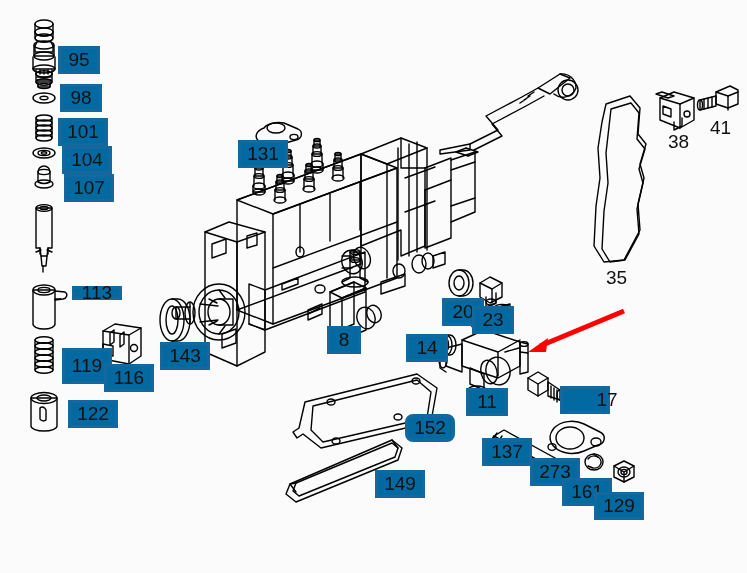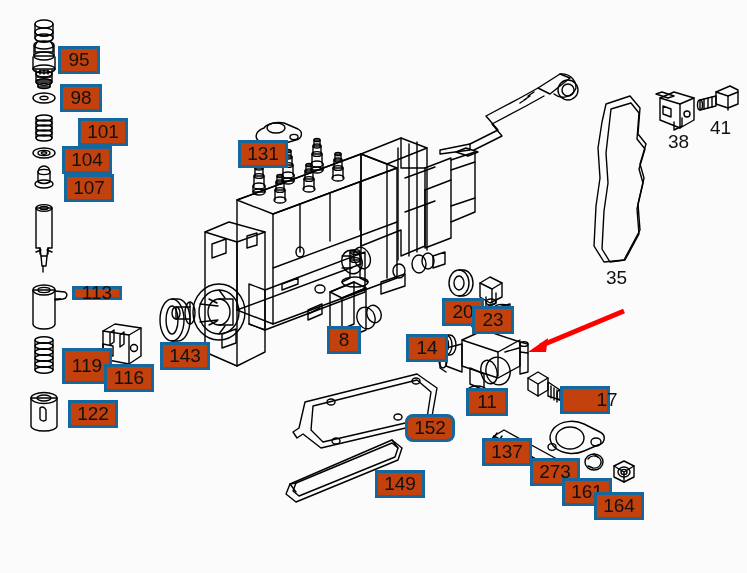--- a/index.html
+++ b/index.html
@@ -9,21 +9,21 @@
     font-family:"Liberation Sans", sans-serif;
     overflow:hidden;
     position:relative;
   }
   #stage{position:relative;width:747px;height:573px;}
   #artwork{position:absolute;left:0;top:0;width:747px;height:573px;}
   .callout{
     position:absolute;
     box-sizing:border-box;
     border:3px solid #15689e;
-    background:#c2410c;
+    background:#0369a1;
     color:#111111;
     font-family:"Liberation Sans", sans-serif;
     font-size:19px;
     line-height:1;
     display:flex;
     align-items:center;
     justify-content:center;
     letter-spacing:0px;
     padding-bottom:2px;
   }
@@ -428,39 +428,39 @@
   </g>
 
   <g>
     <line x1="624" y1="311" x2="540" y2="346" stroke="#ff0000" stroke-width="5" stroke-linecap="butt"></line>
     <polygon points="528,352 548,338 546,352" fill="#ff0000"></polygon>
   </g>
 </svg>
 
 <div class="callout" style="left:58px;top:46px;width:42px;height:28px;">95</div>
 <div class="callout" style="left:60px;top:84px;width:42px;height:28px;">98</div>
-<div class="callout" style="left:58px;top:118px;width:50px;height:28px;margin-left:20px;">101</div>
+<div class="callout" style="left:58px;top:118px;width:50px;height:28px;">101</div>
 <div class="callout" style="left:62px;top:146px;width:50px;height:28px;">104</div>
 <div class="callout" style="left:64px;top:174px;width:50px;height:28px;">107</div>
 <div class="callout" style="left:72px;top:286px;width:50px;height:14px;">113</div>
 <div class="callout" style="left:62px;top:348px;width:50px;height:36px;">119</div>
 <div class="callout" style="left:104px;top:364px;width:50px;height:28px;text-align:right;">116</div>
 <div class="callout" style="left:68px;top:400px;width:50px;height:28px;">122</div>
 <div class="callout" style="left:160px;top:342px;width:50px;height:28px;">143</div>
 <div class="callout" style="left:238px;top:140px;width:50px;height:28px;text-align:center;">131</div>
 <div class="callout" style="left:327px;top:326px;width:34px;height:28px;">8</div>
 <div class="callout" style="left:442px;top:298px;width:42px;height:28px;">20</div>
 <div class="callout" style="left:472px;top:306px;width:42px;height:28px;">23</div>
 <div class="callout" style="left:406px;top:334px;width:42px;height:28px;">14</div>
 <div class="callout" style="left:466px;top:388px;width:42px;height:28px;">11</div>
 <div class="callout" style="left:560px;top:386px;width:42px;height:28px;padding-left:44px;">17</div>
 <div class="callout" style="left:405px;top:414px;width:50px;height:28px;border-radius:8px;">152</div>
 <div class="callout" style="left:482px;top:438px;width:50px;height:28px;">137</div>
 <div class="callout" style="left:375px;top:470px;width:50px;height:28px;">149</div>
 <div class="callout" style="left:530px;top:458px;width:50px;height:28px;">273</div>
 <div class="callout" style="left:562px;top:478px;width:50px;height:28px;">161</div>
-<div class="callout" style="left:594px;top:492px;width:50px;height:28px;">164</div>
+<div class="callout" style="left:594px;top:492px;width:50px;height:28px;">129</div>
 
 <div class="plainlabel" style="left:606px;top:268px;">35</div>
 <div class="plainlabel" style="left:668px;top:132px;">38</div>
 <div class="plainlabel" style="left:710px;top:118px;">41</div>
 
 </div>
 
 </body></html>

